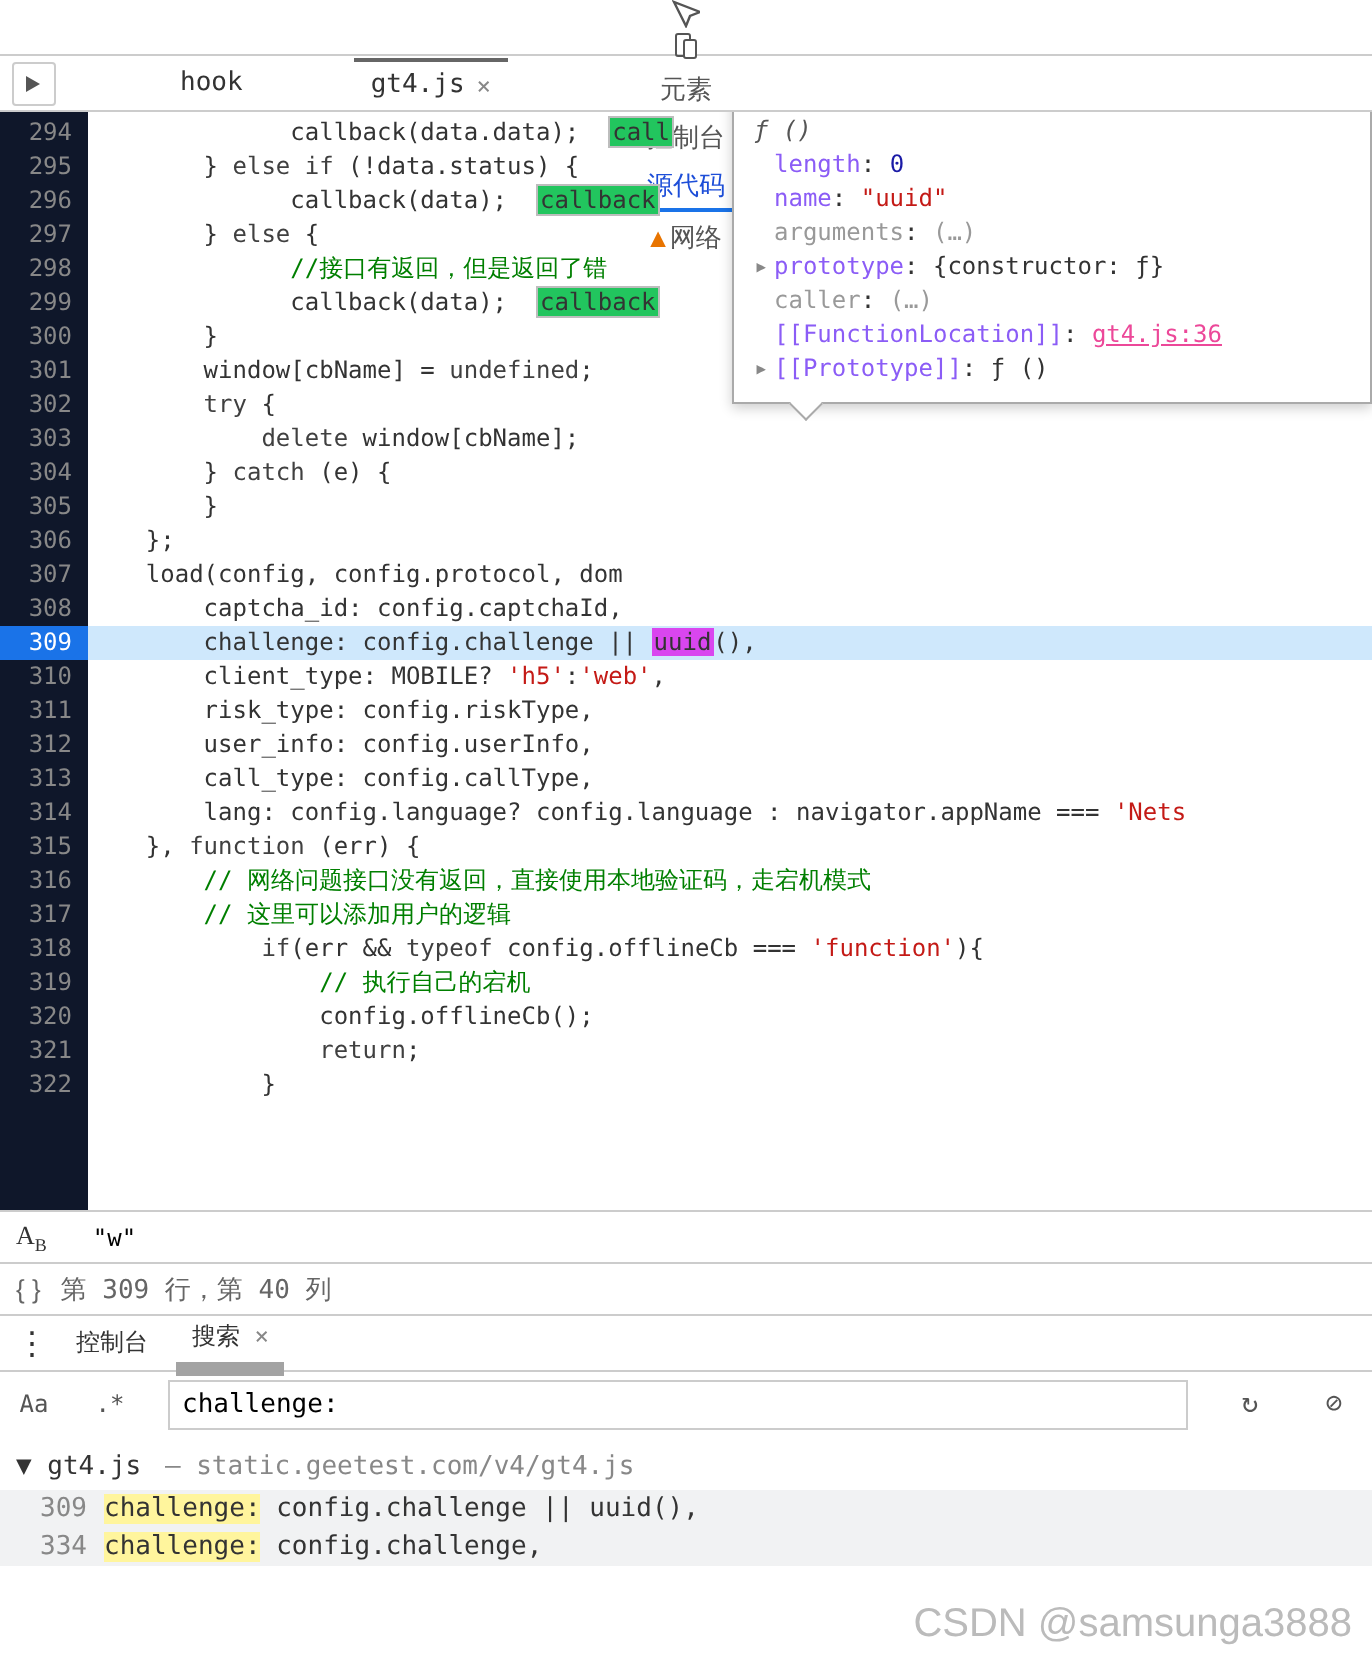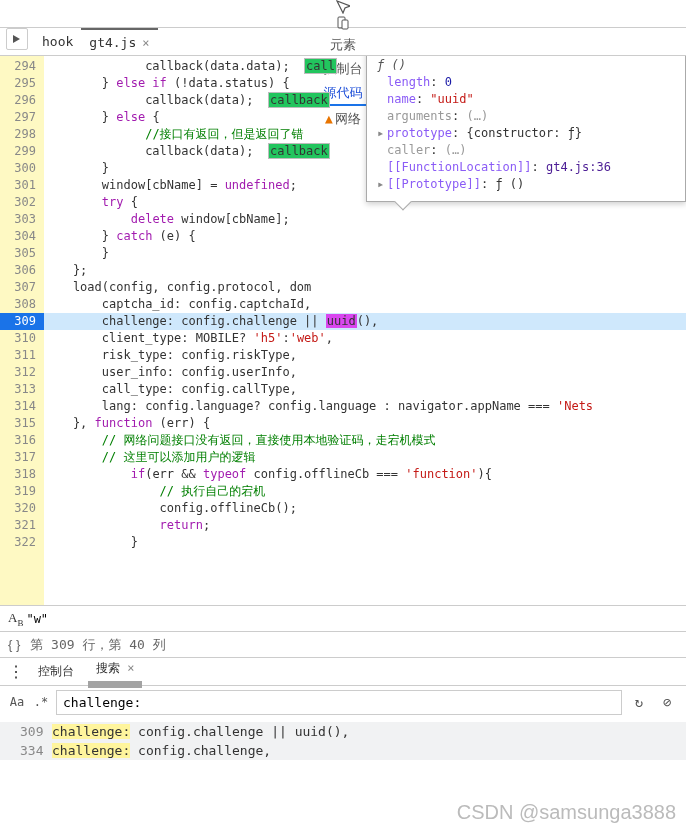--- a/index.html
+++ b/index.html
@@ -3,56 +3,56 @@
 <meta charset="utf-8">
 <style>
 * { margin: 0; padding: 0; box-sizing: border-box; }
 body { font-family: Consolas, "Microsoft YaHei", monospace; font-size: 12px; color: #333; background: #fff; width: 686px; height: 830px; overflow: hidden; position: relative; }
 .toolbar { height: 28px; border-bottom: 1px solid #ccc; display: flex; align-items: center; padding: 0 6px; gap: 2px; flex-direction: column; }
 .toolbar-icon { width: 22px; height: 22px; display: flex; align-items: center; justify-content: center; cursor: pointer; }
 .toolbar-sep { width: 1px; height: 18px; background: #ccc; margin: 0 4px; }
 .toolbar-tab { padding: 2px 10px; cursor: pointer; font-size: 13px; color: #555; }
 .toolbar-tab.active { border-bottom: 2px solid #1a73e8; color: #1d4ed8; }
 .toolbar-tab .warn { color: #e87400; margin-right: 2px; }
-.tabbar { height: 28px; border-bottom: 1px solid #ccc; display: flex; padding: 0 6px; }
+.tabbar { height: 28px; border-bottom: 1px solid #ccc; display: flex; align-items: center; padding: 0 6px; gap: 48px; }
 .tabbar-icon { width: 22px; height: 22px; display: flex; align-items: center; justify-content: center; cursor: pointer; border: 1px solid #ccc; border-radius: 2px; margin-right: 6px; }
 .src-tab { padding: 4px 8px; cursor: pointer; font-size: 13px; display: flex; align-items: center; gap: 6px; }
 .src-tab.active { background: #fff; border-top: 2px solid #666; }
 .close-x { font-size: 12px; color: #888; cursor: pointer; }
 .code-area { position: relative; height: 550px; overflow: hidden; display: flex; border-bottom: 1px solid #ccc; }
-.gutter { width: 44px; text-align: right; color: #888; background: #fef9c3; padding-top: 2px; flex-shrink: 0; }
+.gutter { width: 44px; text-align: right; color: #888; background: #0f172a; padding-top: 2px; flex-shrink: 0; }
 .gutter div { height: 17px; line-height: 17px; padding-right: 8px; font-size: 12px; }
 .gutter div.hl { background: #1a73e8; color: #fff; position: relative; }
 .gutter div.hl::after { content: ''; position: absolute; right: -8px; top: 0; border: 8.5px solid transparent; border-left-color: #1a73e8; }
 .code { flex: 1; padding-top: 2px; font-size: 12px; white-space: pre; overflow: hidden; }
 .code div { height: 17px; line-height: 17px; }
 .code div.hl { background: #cfe8fc; }
-.kw { color: #a21caf; }
+.kw { color: #404040; }
 .str { color: #c41a16; }
 .com { color: #007f00; }
 .hl-tok { background: #22c55e; border: 1px solid #bdbdbd; padding: 0 1px; }
 .hl-uuid { background: #d946ef; padding: 0 1px; }
 .tooltip { position: absolute; top: -8px; right: 0px; width: 320px; background: #fff; border: 1px solid #aaa; box-shadow: 0 2px 6px rgba(0,0,0,.2); padding: 8px 10px; font-family: Consolas, monospace; font-size: 12px; z-index: 10; }
 .tooltip .tri { position: absolute; bottom: -7px; left: 30px; width: 12px; height: 12px; background: #fff; border-right: 1px solid #aaa; border-bottom: 1px solid #aaa; transform: rotate(45deg); }
 .tt-row { line-height: 17px; }
 .tt-key { color: #8b5cf6; }
 .tt-val { color: #1a1aa6; }
 .tt-str { color: #c41a16; }
-.tt-link { color: #4c1d95; cursor: pointer; }
+.tt-link { color: #ec4899; text-decoration: underline; cursor: pointer; }
 .tt-arrow { color: #888; display: inline-block; width: 10px; }
-.status-row { height: 26px; border-bottom: 1px solid #ccc; display: flex; align-items: center; padding: 0 8px; gap: 3px; }
+.status-row { height: 26px; border-bottom: 1px solid #ccc; display: flex; align-items: center; padding: 0 8px; gap: 23px; }
 .status-row input { flex: 1; border: none; outline: none; font-size: 12px; font-family: inherit; }
 .info-row { height: 26px; border-bottom: 1px solid #ccc; display: flex; align-items: center; padding: 0 8px; color: #666; font-size: 13px; }
 .info-icon { font-family: sans-serif; margin-right: 10px; }
 .search-panel { }
 .search-hdr { height: 28px; display: flex; align-items: center; padding: 0 8px; gap: 6px; border-bottom: 1px solid #ccc; }
 .search-hdr .dots { font-size: 16px; cursor: pointer; }
 .search-hdr .stab { padding: 4px 8px; cursor: pointer; }
 .search-hdr .stab.active { border-bottom: 7px solid #a3a3a3; }
-.search-input-row { height: 32px; display: flex; align-items: center; padding: 0 8px; gap: 6px; }
+.search-input-row { height: 32px; display: flex; align-items: center; padding: 0 8px; gap: 20px; }
 .search-input-row .opt { font-size: 12px; color: #555; cursor: pointer; width: 18px; text-align: center; }
 .search-input-row input { flex: 1; border: 1px solid #ccc; padding: 4px 6px; font-size: 13px; font-family: inherit; outline: none; }
 .refresh, .clear { width: 22px; cursor: pointer; color: #555; font-size: 14px; text-align: center; }
 .results { padding: 4px 0; }
 .result-file { padding: 4px 8px; font-size: 13px; cursor: pointer; }
 .result-file .path { color: #888; margin-left: 4px; }
 .result-line { display: flex; padding: 2px 8px 2px 20px; background: #f1f2f3; font-size: 13px; cursor: pointer; }
 .result-line .ln { width: 32px; color: #888; }
 .result-line .match { background: #fff59d; }
 .watermark { position: absolute; bottom: 6px; right: 10px; color: #bbb; font-size: 20px; font-family: sans-serif; pointer-events: none; }
@@ -160,20 +160,23 @@
     </span>
   </div>
   <div class="search-input-row">
     <span class="opt">Aa</span>
     <span class="opt">.*</span>
     <input value="challenge:" style="">
     <span class="refresh">↻</span>
     <span class="clear">⊘</span>
   </div>
   <div class="results">
+    <div class="result-file">
+      ▼ <span>gt4.js</span> <span class="path">— <span>static.geetest.com/v4/gt4.js</span></span>
+    </div>
     <div id="result-lines">
         <div class="result-line">
           <span class="ln">309</span>
           <span><span class="match">challenge:</span> config.challenge || uuid(),</span>
         </div>
         <div class="result-line">
           <span class="ln">334</span>
           <span><span class="match">challenge:</span> config.challenge,</span>
         </div>
       </div>

